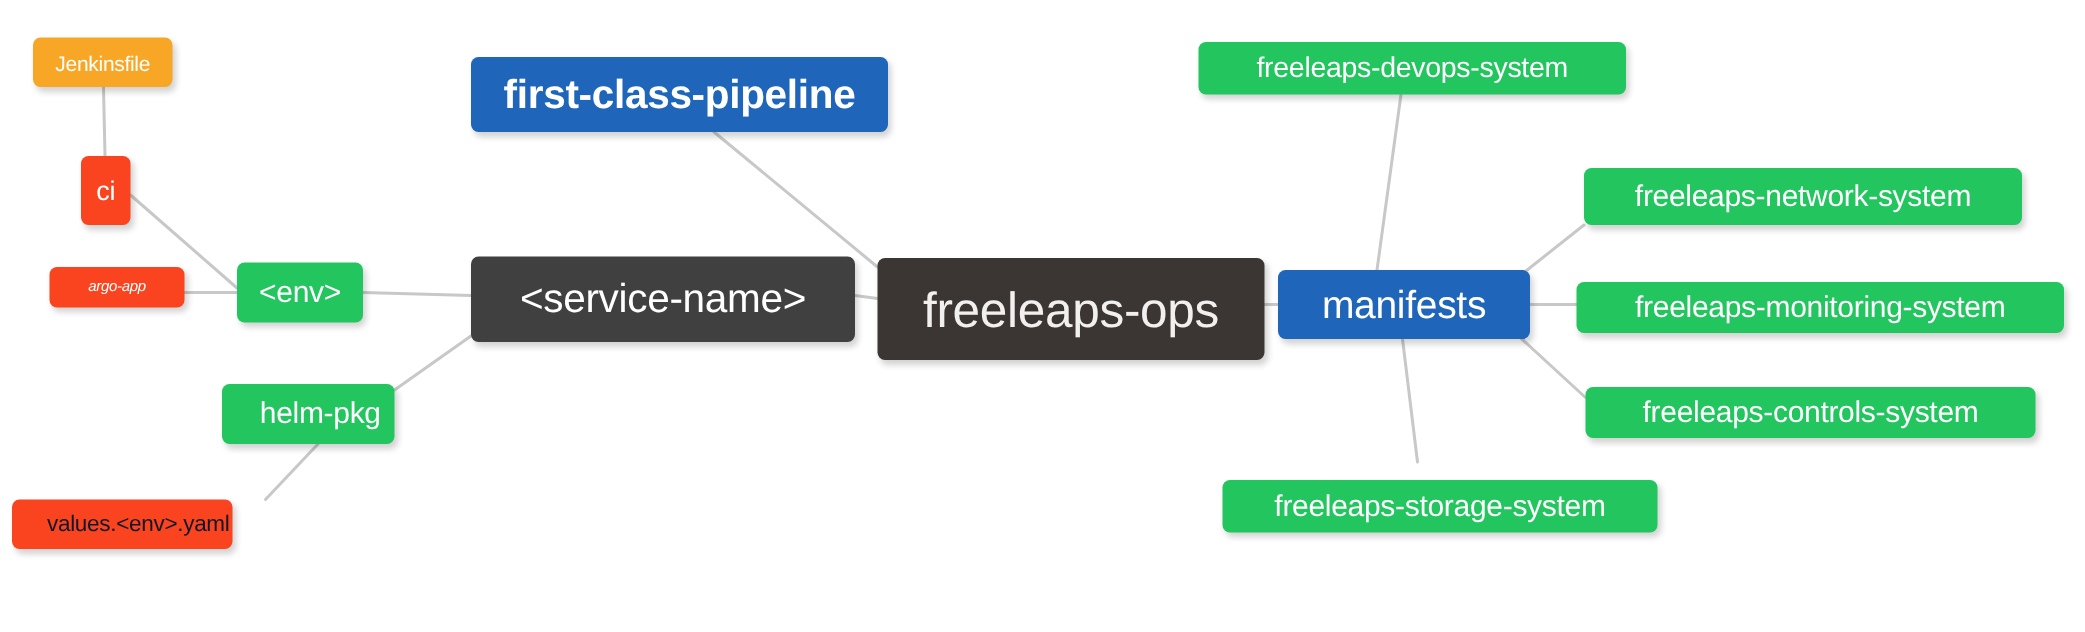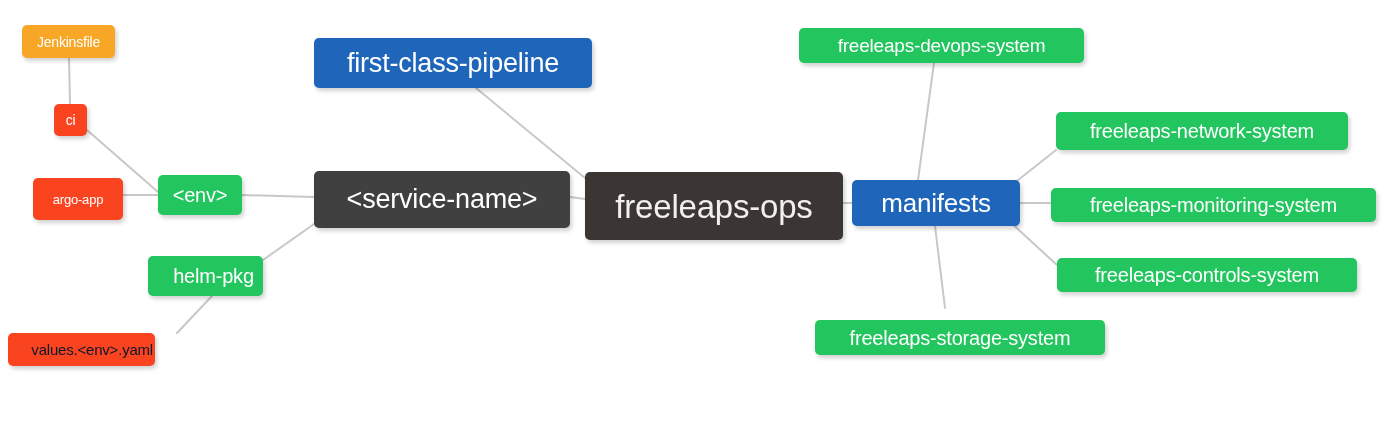--- a/index.html
+++ b/index.html
@@ -62,36 +62,36 @@
       <line x1="934" y1="63" x2="918" y2="180" stroke="#c8c8c8" stroke-width="2" stroke-linecap="round"></line>
       <line x1="1056" y1="150" x2="1008" y2="188" stroke="#c8c8c8" stroke-width="2" stroke-linecap="round"></line>
       <line x1="1051" y1="203" x2="1008" y2="203" stroke="#c8c8c8" stroke-width="2" stroke-linecap="round"></line>
       <line x1="1057" y1="265" x2="1008" y2="220" stroke="#c8c8c8" stroke-width="2" stroke-linecap="round"></line>
       <line x1="945" y1="308" x2="935" y2="226" stroke="#c8c8c8" stroke-width="2" stroke-linecap="round"></line>
     </svg>
   <div id="node-layer">
       <div class="node" style="left: 22px; top: 25px; width: 93px; height: 33px; background: rgb(247, 166, 38); color: rgb(255, 255, 255); font-size: 14px;">
         <span class="label">Jenkinsfile</span>
       </div>
-      <div class="node" style="left: 54px; top: 104px; width: 33px; height: 32px; background: rgb(249, 68, 31); color: rgb(255, 255, 255); font-size: 14px;">
+      <div class="node" style="left: 54px; top: 104px; width: 33px; height: 46px; background: rgb(249, 68, 31); color: rgb(255, 255, 255); font-size: 18px;">
         <span class="label">ci</span>
       </div>
-      <div class="node" style="left: 33px; top: 178px; width: 90px; height: 42px; background: rgb(249, 68, 31); color: rgb(255, 255, 255); font-size: 13px;">
+      <div class="node" style="left: 33px; top: 178px; width: 90px; height: 27px; background: rgb(249, 68, 31); color: rgb(255, 255, 255); font-size: 10px; font-style: italic;">
         <span class="label">argo-app</span>
       </div>
       <div class="node" style="left: 158px; top: 175px; width: 84px; height: 40px; background: rgb(34, 197, 94); color: rgb(255, 255, 255); font-size: 20px; justify-content: center;">
         <span class="label">&lt;env&gt;</span>
       </div>
       <div class="node" style="left: 148px; top: 256px; width: 115px; height: 40px; background: rgb(34, 197, 94); color: rgb(255, 255, 255); font-size: 20px; padding-left: 16px;">
         <span class="label">helm-pkg</span>
       </div>
       <div class="node" style="left: 8px; top: 333px; width: 147px; height: 33px; background: rgb(249, 68, 31); color: #0f172a; font-size: 15px; justify-content: flex-end;">
         <span class="label">values.&lt;env&gt;.yaml</span>
       </div>
-      <div class="node" style="left: 314px; top: 38px; width: 278px; height: 50px; background: rgb(31, 102, 186); color: rgb(255, 255, 255); font-size: 27px;">
+      <div class="node" style="left: 314px; top: 38px; width: 278px; height: 50px; background: rgb(31, 102, 186); color: rgb(255, 255, 255); font-size: 27px; font-weight: bold;">
         <span class="label">first-class-pipeline</span>
       </div>
       <div class="node" style="left: 314px; top: 171px; width: 256px; height: 57px; background: #404040; color: rgb(255, 255, 255); font-size: 27px;">
         <span class="label">&lt;service-name&gt;</span>
       </div>
       <div class="node" style="left: 585px; top: 172px; width: 258px; height: 68px; background: rgb(59, 54, 51); color: rgb(242, 240, 238); font-size: 33px;">
         <span class="label">freeleaps-ops</span>
       </div>
       <div class="node" style="left: 852px; top: 180px; width: 168px; height: 46px; background: rgb(31, 102, 186); color: rgb(255, 255, 255); font-size: 26px;">
         <span class="label">manifests</span>

